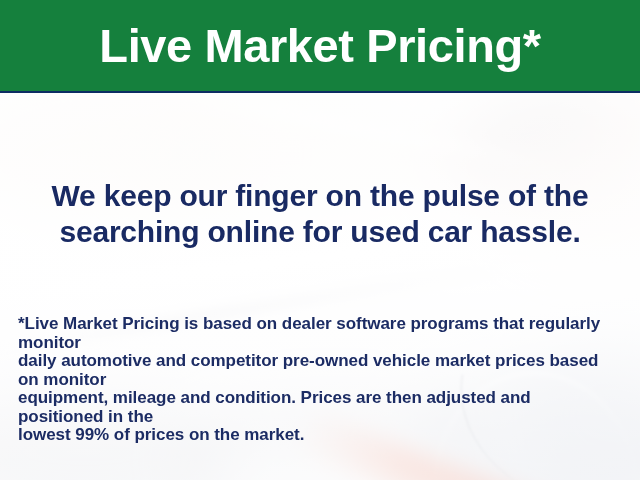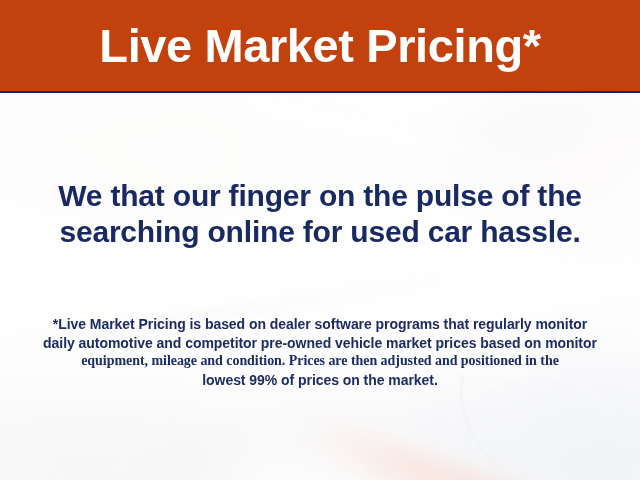--- a/index.html
+++ b/index.html
@@ -124,21 +124,21 @@
       rgba(255,255,255,.78) 100%);
   }
 
   
   .banner {
     position: absolute;
     left: 0;
     top: 0;
     width: 640px;
     height: 93px;
-    background: #c2410c;
+    background: #15803d;
     display: flex;
     align-items: center;
     justify-content: center;
     box-sizing: border-box;
     border-bottom: 2px solid #0d2d63;
   }
   .banner-title {
     color: #ffffff;
     font-size: 47px;
     font-weight: bold;
@@ -166,26 +166,25 @@
     color: #192a63;
     font-size: 30px;
     font-weight: bold;
     line-height: 36px;
     letter-spacing: -0.2px;
   }
   .headline .hl-line { display: block; }
 
   .disclaimer {
     position: absolute;
-    left: 26px;
+    left: 18px;
     top: 222px;
     width: 588px;
-    text-align: center;
     color: #1c2c64;
-    font-size: 14px;
+    font-size: 17px;
     font-weight: bold;
     line-height: 18.5px;
     letter-spacing: -0.05px;
   }
 </style>
 </head>
 <body>
 
 <div id="stage">
 
@@ -211,25 +210,25 @@
     <div class="veil"></div>
   </div>
 
   <div class="banner">
     <span class="banner-title">Live Market Pricing*</span>
   </div>
 
   <div class="content">
 
     <div class="headline">
-      <span class="hl-line">We that our finger on the pulse of the</span>
+      <span class="hl-line">We keep our finger on the pulse of the</span>
       <span class="hl-line">searching online for used car hassle.</span>
     </div>
 
     <div class="disclaimer">
       <span class="dc-line" style="display: block;">*Live Market Pricing is based on dealer software programs that regularly monitor</span>
       <span class="dc-line" style="display: block;">daily automotive and competitor pre-owned vehicle market prices based on monitor</span>
-      <span class="dc-line" style="display: block; font-family: Liberation Serif, serif;">equipment, mileage and condition. Prices are then adjusted and positioned in the</span>
+      <span class="dc-line" style="display: block;">equipment, mileage and condition. Prices are then adjusted and positioned in the</span>
       <span class="dc-line" style="display: block;">lowest 99% of prices on the market.</span>
     </div>
 
   </div>
 </div>
 
 </body></html>

